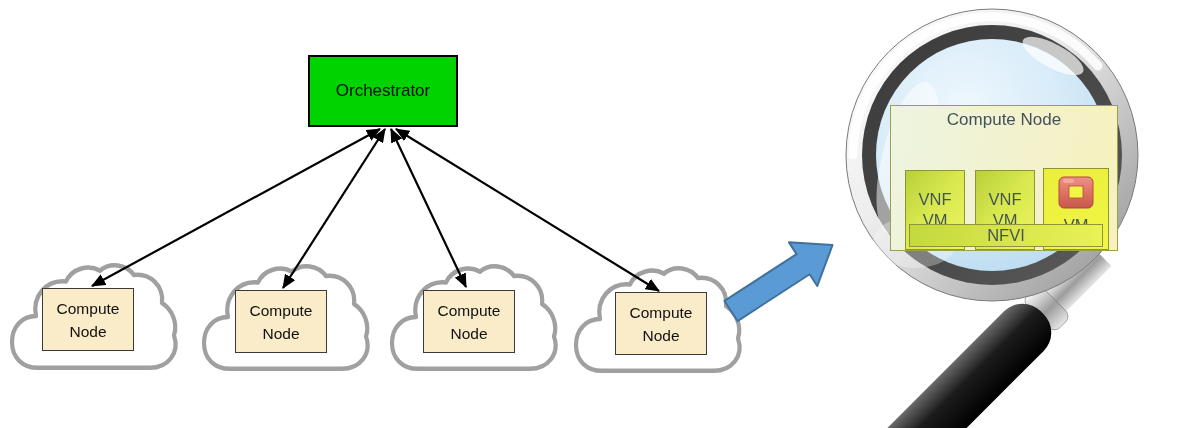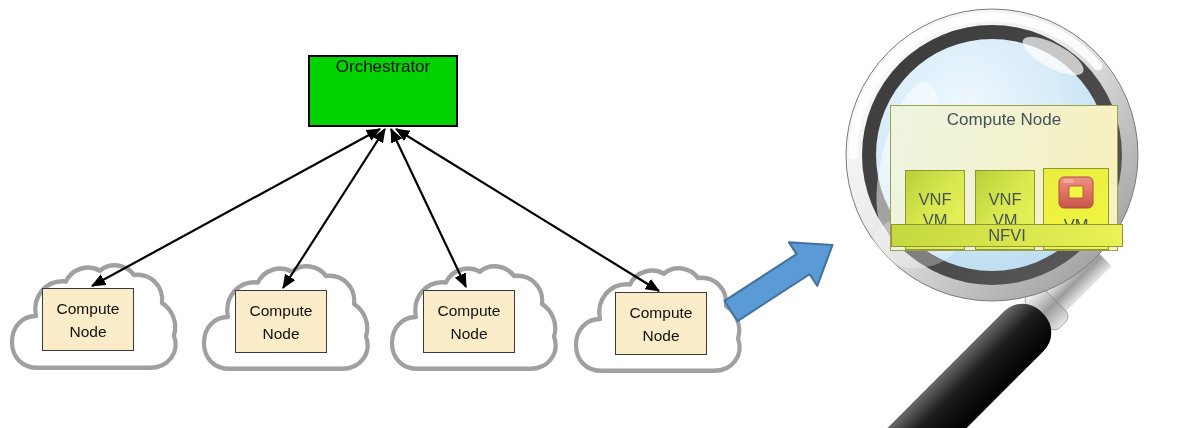--- a/index.html
+++ b/index.html
@@ -8,21 +8,21 @@
     font-family:"Liberation Sans",sans-serif;background:#fff;
   }
   .canvas svg.bg{position:absolute;left:0;top:0;}
   .overlay{position:absolute;box-sizing:border-box;}
 
   
   #orchestrator{
     left:308px;top:55px;width:150px;height:72px;
     background:var(--orchestrator_green,#00D300);
     border:2px solid #000;
-    display:flex;justify-content:center;
+    display:flex;align-items:center;justify-content:center;
     font-size:17px;color:#0b0b0b;
   }
 
   
   .compute-node{
     width:92px;height:63px;
     background:var(--node_cream,#FAECC8);
     border:1.5px solid #3a3a3a;
     display:flex;align-items:center;justify-content:center;text-align:center;
     font-size:15.5px;line-height:23px;color:#111;padding:0 2px;
@@ -47,21 +47,21 @@
     display:flex;flex-direction:column;align-items:center;justify-content:center;
     text-align:center;font-size:16.5px;line-height:21px;color:#465458;margin-top:31px;
   }
   #vmbox1{left:14px;top:33px;width:60px;height:80px;}
   #vmbox2{left:84px;top:33px;width:60px;height:80px;}
   #vmbox3{left:152px;top:31px;width:66px;height:82px;
     background:linear-gradient(160deg,#e9ef3c,#f2f646);justify-content:flex-start;}
   #vmbox3 .ico{margin-top:7px;}
   #vmbox3 .lbl{margin-top:5px;}
   #nfvi{
-    position:absolute;left:0;top:118px;width:232px;height:23px;box-sizing:border-box;
+    position:absolute;left:18px;top:118px;width:194px;height:23px;box-sizing:border-box;
     background:linear-gradient(100deg,#c4d83f,#e9f257);
     border:1px solid #8F9434;
     display:flex;align-items:center;justify-content:center;
     font-size:16.5px;color:#465458;
   }
 </style>
 </head>
 <body>
 
 <div class="canvas">

